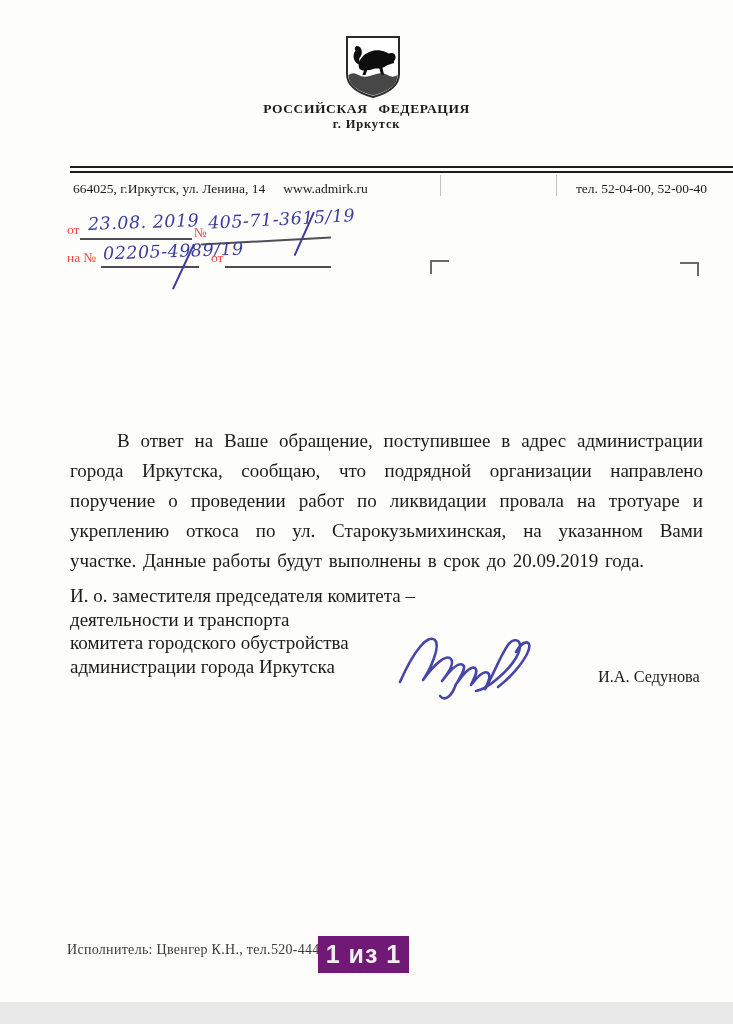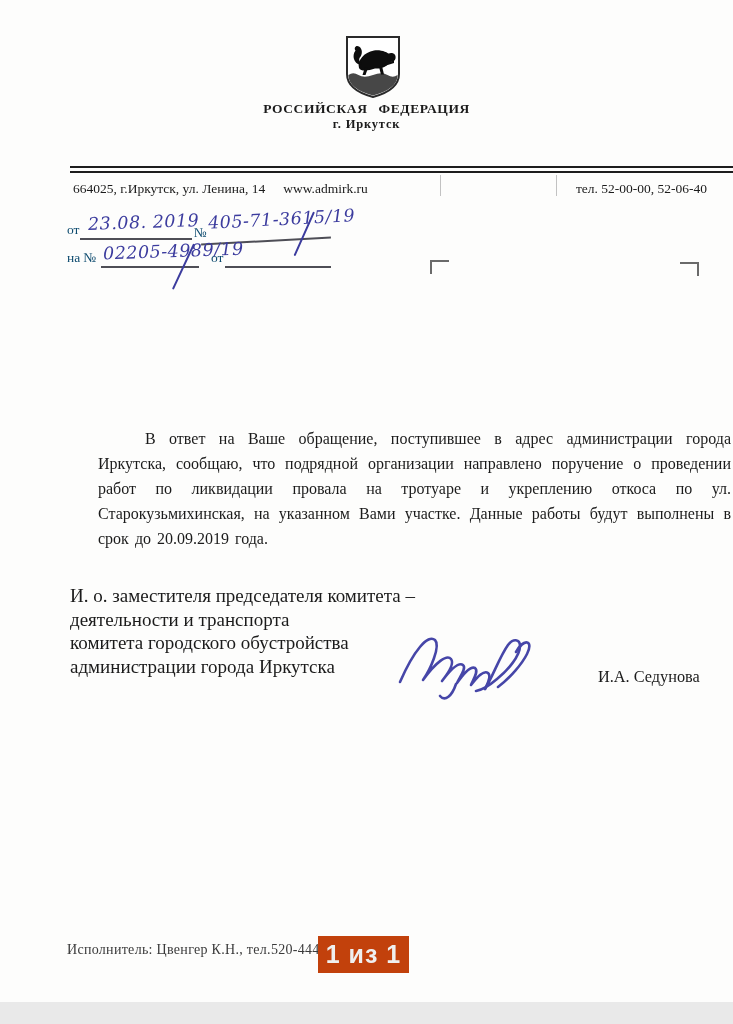--- a/index.html
+++ b/index.html
@@ -15,38 +15,38 @@
   .city{top:117px;font-weight:bold;font-size:12.5px;letter-spacing:.8px;}
   .org-title{top:137px;font-weight:bold;font-size:20px;letter-spacing:10px;}
   .double-rule{top:166px;left:70px;right:0;height:3px;
     border-top:2px solid #1d1d1d;border-bottom:2px solid #1d1d1d;}
   .contact-left{top:181px;left:73px;font-size:13.5px;white-space:nowrap;}
   .contact-left .website{margin-left:18px;}
   .contact-right{top:181px;right:26px;font-size:13.5px;white-space:nowrap;}
   .tick{top:175px;width:1px;height:21px;background:#c2c2c2;}
   .tick1{left:440px;} .tick2{left:556px;}
   
-  .lbl{font-size:13.5px;color:#0c4a6e;}
+  .lbl{font-size:13.5px;color:#ef4444;}
   .hw{font-family:"DejaVu Serif", serif;font-style:italic;
       color:#3c3c9e;font-size:17.5px;white-space:nowrap;letter-spacing:.5px;}
   .uline{border-bottom:2px solid #4e4e56;height:0;}
   .slash{width:2px;background:#3c3c9e;transform-origin:top center;border-radius:2px;}
   .corner{width:17px;height:12px;}
   .corner.left{left:430px;top:260px;border-left:2px solid #6a6a6a;border-top:2px solid #6a6a6a;}
   .corner.right{left:680px;top:262px;border-right:2px solid #6a6a6a;border-top:2px solid #6a6a6a;}
   
-  .body-par{left:70px;top:426px;width:633px;font-size:16px;line-height:25px;
-    text-align:justify;text-indent:47px;word-spacing:2px;margin-left:28px;}
+  .body-par{left:70px;top:426px;width:633px;font-size:19px;line-height:30px;
+    text-align:justify;text-indent:47px;word-spacing:2px;}
   
   .sig-lines{left:70px;top:584px;font-size:19px;line-height:23.6px;}
   .sig-name{left:598px;top:667px;font-size:16.3px;white-space:nowrap;}
   .sig-svg{left:394px;top:618px;}
   
   .footer-exec{left:67px;top:942px;font-size:14px;color:#3a3a3a;letter-spacing:.3px;}
-  .page-badge{left:318px;top:936px;width:91px;height:37px;background:#c2410c;
+  .page-badge{left:318px;top:936px;width:91px;height:37px;background:#701a75;
     color:#efefef;font-family:"Liberation Sans", sans-serif;font-weight:bold;
     font-size:25px;text-align:center;line-height:37px;letter-spacing:1px;}
   .emblem{left:344px;top:35px;}
 </style>
 </head>
 <body>
 
 <div class="page">
 
   <svg class="abs emblem" width="58" height="64" viewBox="0 0 58 64">
@@ -66,21 +66,21 @@
   </svg>
 
   <div class="abs center country">РОССИЙСКАЯ ФЕДЕРАЦИЯ</div>
   <div class="abs center city">г. Иркутск</div>
 
   <div class="abs double-rule"></div>
 
   <div class="abs contact-left">
     <span>664025,  г.Иркутск, ул. Ленина, 14</span><span class="website">www.admirk.ru</span>
   </div>
-  <div class="abs contact-right">тел. 52-00-00, 52-06-40</div>
+  <div class="abs contact-right">тел. 52-04-00, 52-00-40</div>
   <div class="abs tick tick1"></div>
   <div class="abs tick tick2"></div>
 
   <div class="abs lbl" style="left:67px;top:222px;">от</div>
   <div class="abs hw" style="left:88px;top:212px;transform:rotate(-2deg);">23.08. 2019</div>
   <div class="abs uline" style="left:80px;top:238px;width:112px;"></div>
 
   <div class="abs lbl" style="left:194px;top:225px;">№</div>
   <div class="abs hw" style="left:208px;top:209px;transform:rotate(-3deg);">405-71-3615/19</div>
   <div class="abs uline" style="left:201px;top:240px;width:130px;transform:rotate(-3deg);"></div>

